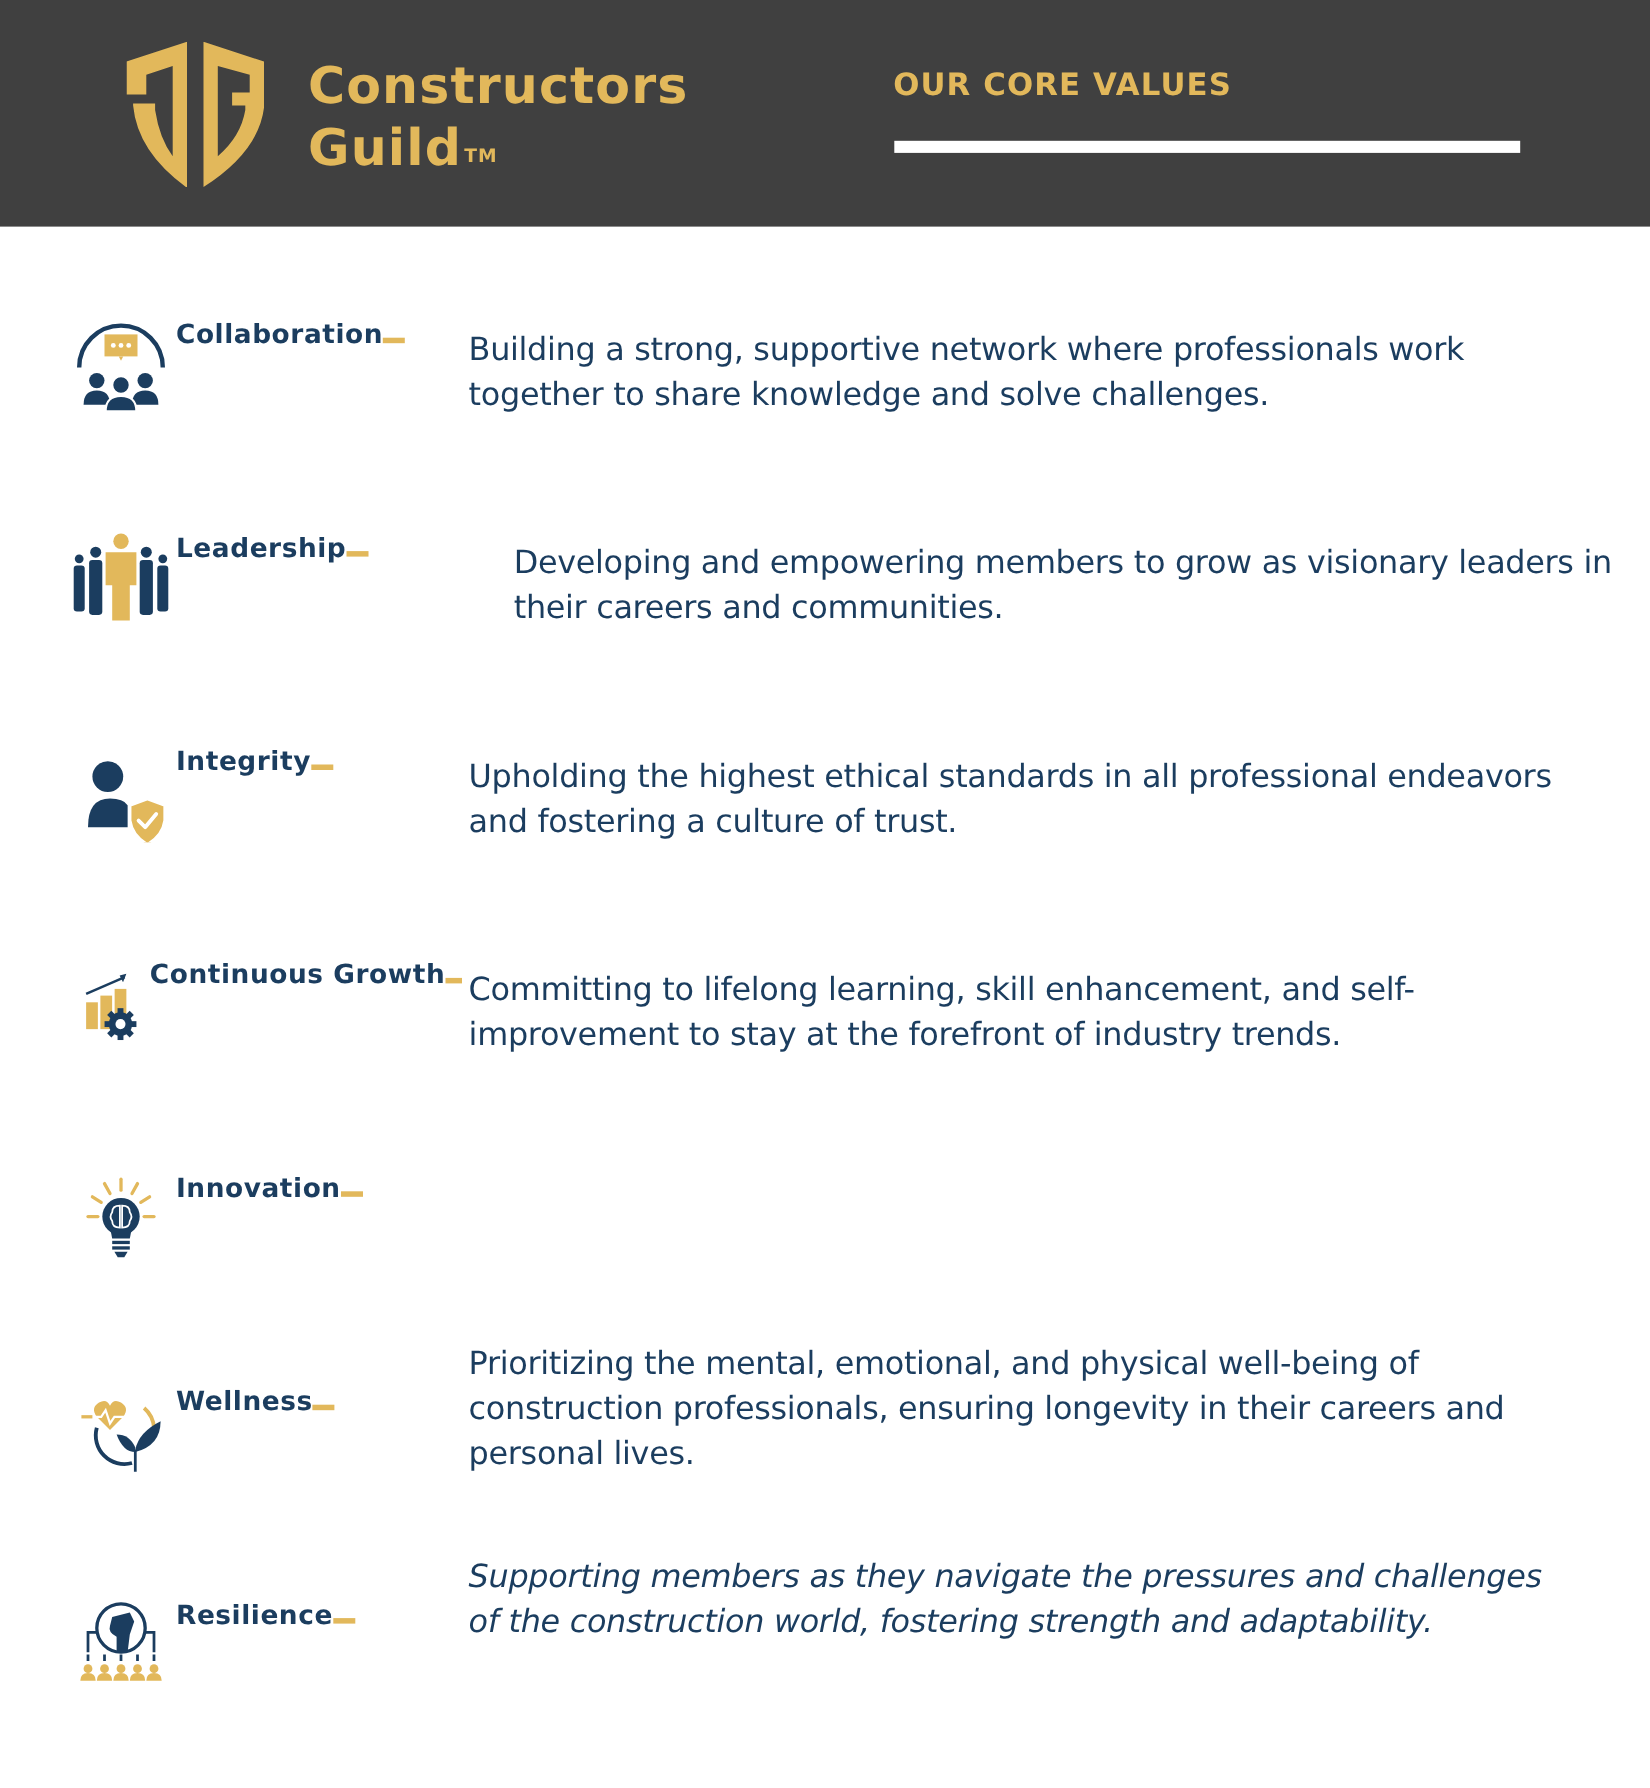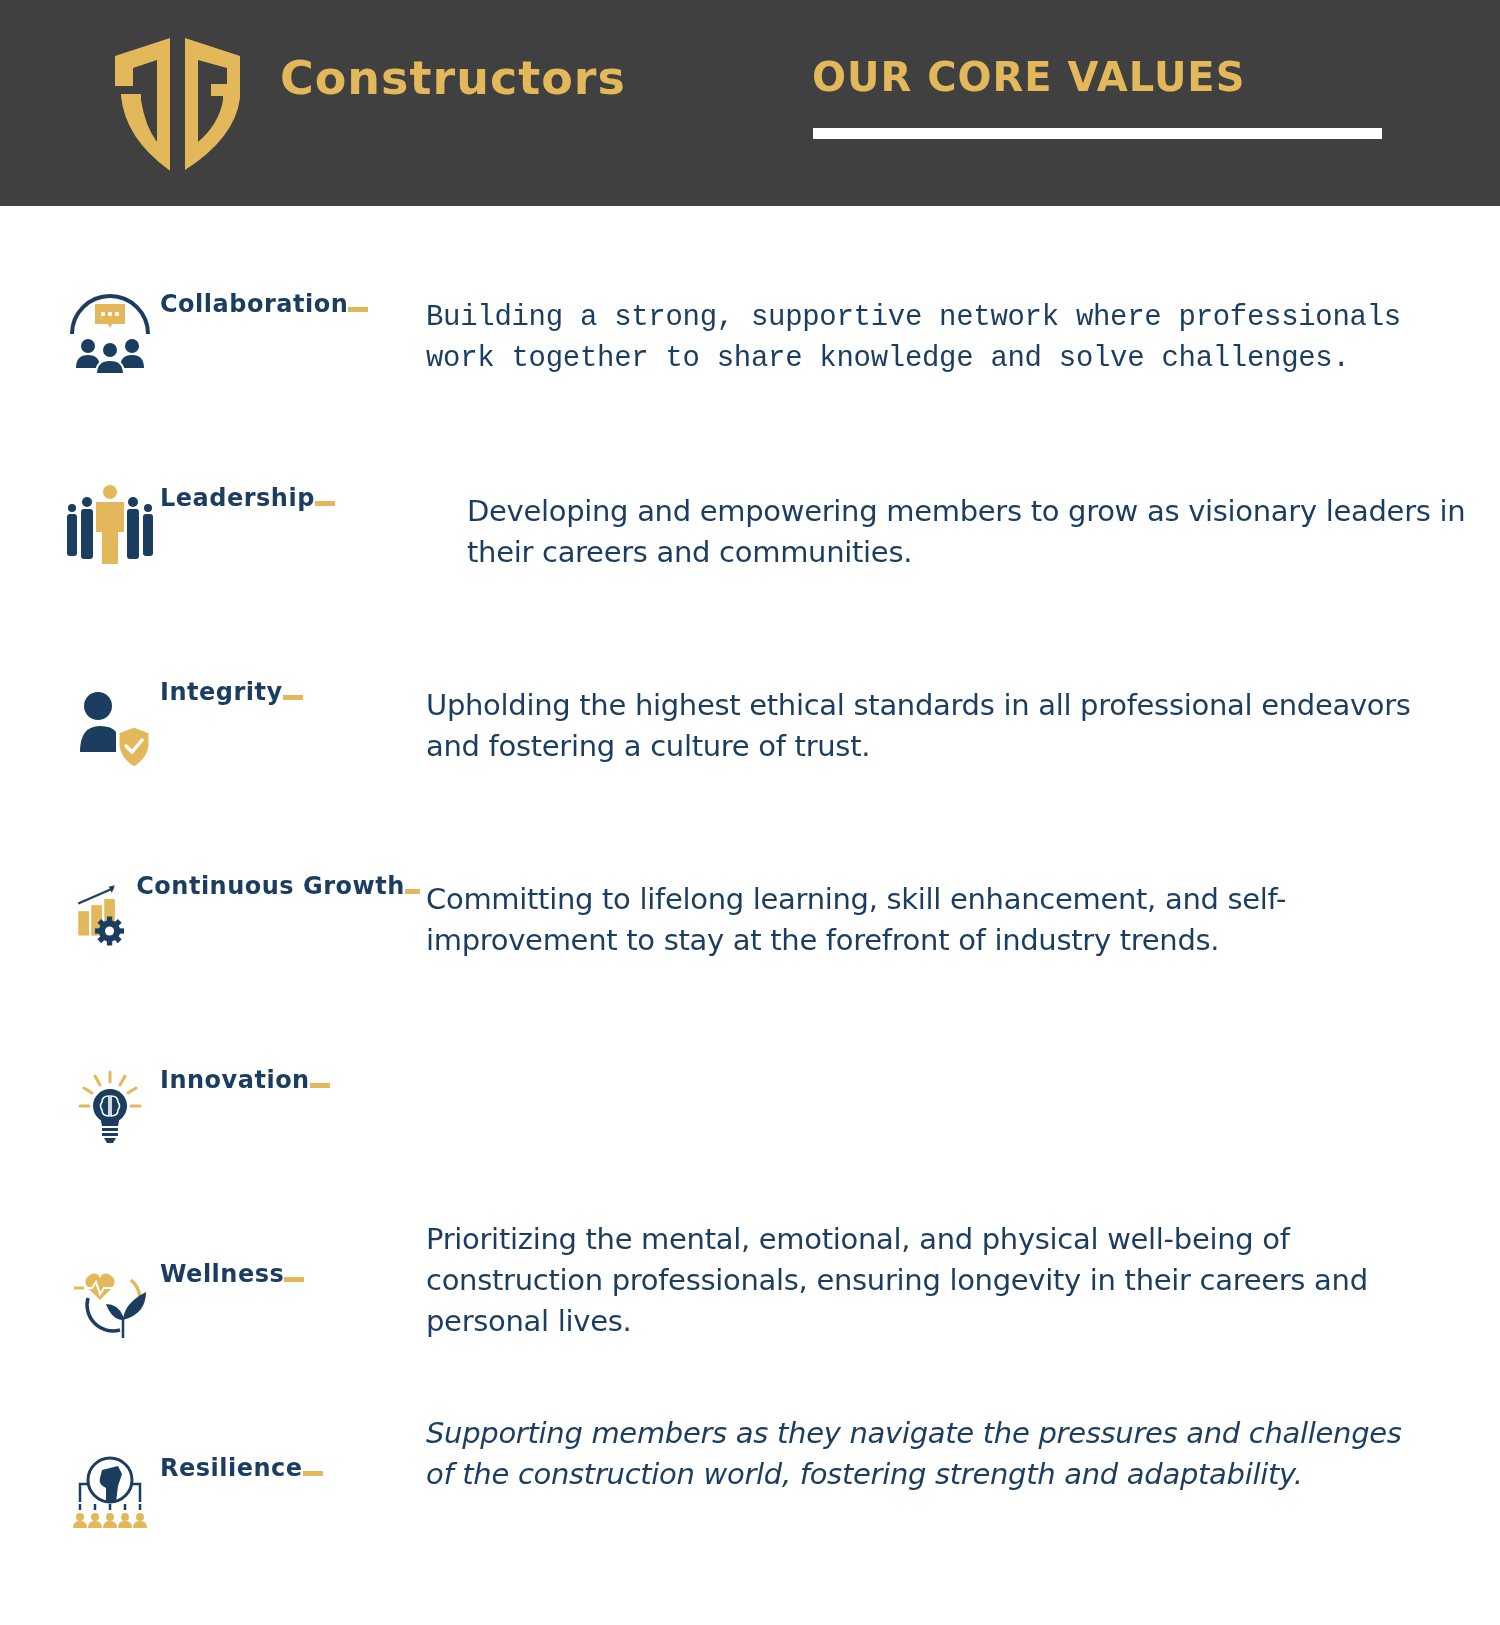--- a/index.html
+++ b/index.html
@@ -13,21 +13,21 @@
   .logo-mark { position: absolute; left: 115px; top: 38px; width: 125px; height: 132px; }
   .brand-name {
     position: absolute; left: 280px; top: 50px;
     color: #e2b85b; font-family: "DejaVu Sans", sans-serif; font-weight: bold;
     font-size: 46px; line-height: 56px; letter-spacing: 1px;
   }
   .brand-name .tm { font-size: 17px; vertical-align: top; position: relative; top: 8px; margin-left: 2px; }
   .header-title {
     position: absolute; left: 812px; top: 52px; width: 572px;
     color: #e2b85b; font-family: "DejaVu Sans", sans-serif; font-weight: bold;
-    font-size: 40px; line-height: 50px; letter-spacing: 1px; white-space: nowrap;
+    font-size: 28px; line-height: 50px; letter-spacing: 1px; white-space: nowrap;
   }
   .header-rule {
     position: absolute; left: 813px; top: 128px; width: 569px; height: 11px; background: #ffffff;
   }
 
   .value-row { position: absolute; left: 0; width: 1500px; height: 194px; }
   .value-left {
     position: absolute; left: 60px; top: 0; width: 360px; height: 194px;
     display: flex; flex-direction: row; align-items: center;
   }
@@ -51,20 +51,21 @@
   <div class="logo-mark">
     <svg viewBox="0 0 125 132" width="125" height="132">
 
       <path d="M0 18 L55 0 L55 132 L54 132 Q10 100 6 58 L6 56 L26 56 L26 62 Q30 88 42 104 L42 22 L18 30 L18 48 L0 48 Z" fill="#e2b85b"></path>
 
       <path d="M70 0 L125 18 L125 60 Q120 100 70 132 Z M83 22 L83 104 Q104 86 108 62 L108 58 L96 58 L96 46 L112 46 L112 30 Z" fill="#e2b85b" fill-rule="evenodd"></path>
     </svg>
   </div>
   <div class="brand-name">
     <div>Constructors</div>
+    <div><span>Guild</span><span class="tm">TM</span></div>
   </div>
   <div class="header-title">OUR CORE VALUES</div>
   <div class="header-rule"></div>
 </div>
 
 <div class="value-row" style="top:206px;">
   <div class="value-left">
     <div class="value-icon">
       <svg viewBox="0 0 100 90">
         <path d="M12 46 A38 38 0 0 1 88 46" fill="none" stroke="#1b3d5f" stroke-width="4"></path>
@@ -77,21 +78,21 @@
           <circle cx="72" cy="58" r="7" fill="#1b3d5f"></circle>
         <path d="M16 80 Q16 67 28 67 Q40 67 40 80 Z" fill="#1b3d5f"></path>
         <path d="M60 80 Q60 67 72 67 Q84 67 84 80 Z" fill="#1b3d5f"></path>
         <circle cx="50" cy="62" r="8" fill="#1b3d5f" stroke="#fff" stroke-width="2"></circle>
         <path d="M36 86 Q36 72 50 72 Q64 72 64 86 Z" fill="#1b3d5f" stroke="#fff" stroke-width="2"></path>
       </svg>
     </div>
     <div class="value-name">Collaboration</div>
     <div class="value-dash"></div>
   </div>
-  <div class="value-desc" style="top:91px;font-family:Liberation Mono, monospace;">Building a strong, supportive network where professionals work together to share knowledge and solve challenges.</div>
+  <div class="value-desc" style="top:91px;">Building a strong, supportive network where professionals work together to share knowledge and solve challenges.</div>
 </div>
 
 <div class="value-row" style="top:400px;">
   <div class="value-left">
     <div class="value-icon">
       <svg viewBox="0 0 100 90">
         <circle cx="12" cy="26" r="4" fill="#1b3d5f"></circle>
           <rect x="7" y="32" width="10" height="42" rx="3" fill="#1b3d5f"></rect>
         <circle cx="27" cy="20" r="5" fill="#1b3d5f"></circle>
           <rect x="21" y="27" width="12" height="50" rx="3" fill="#1b3d5f"></rect>

